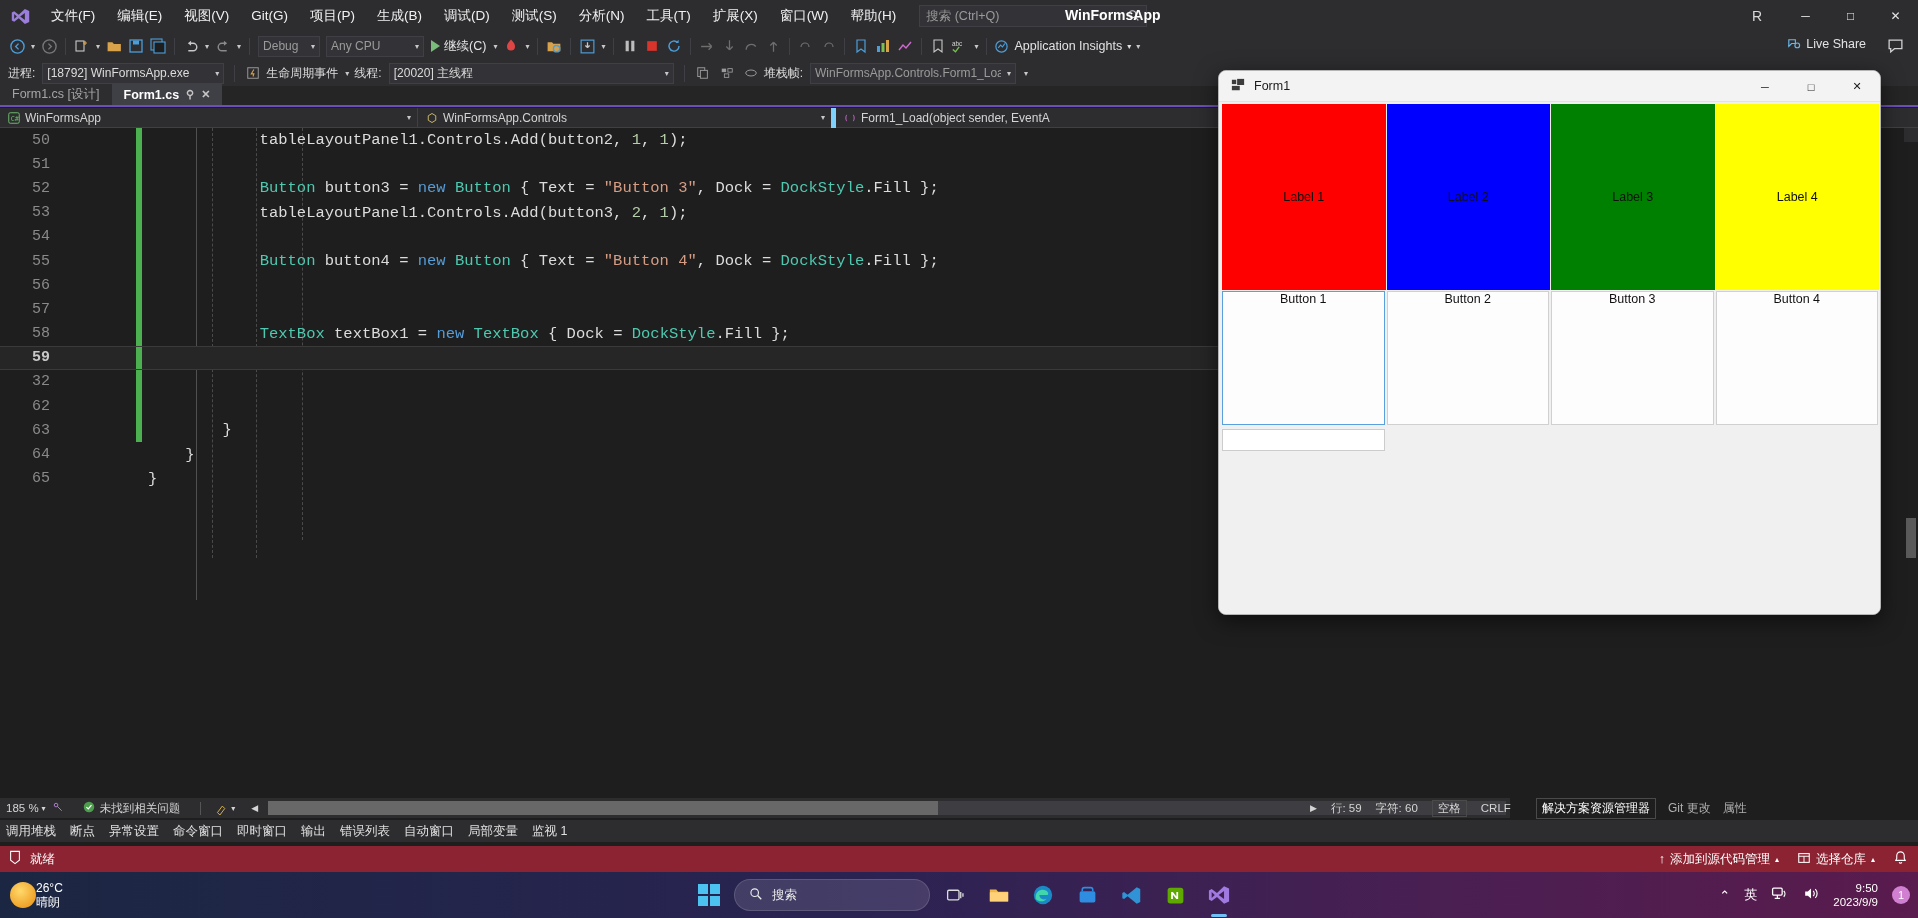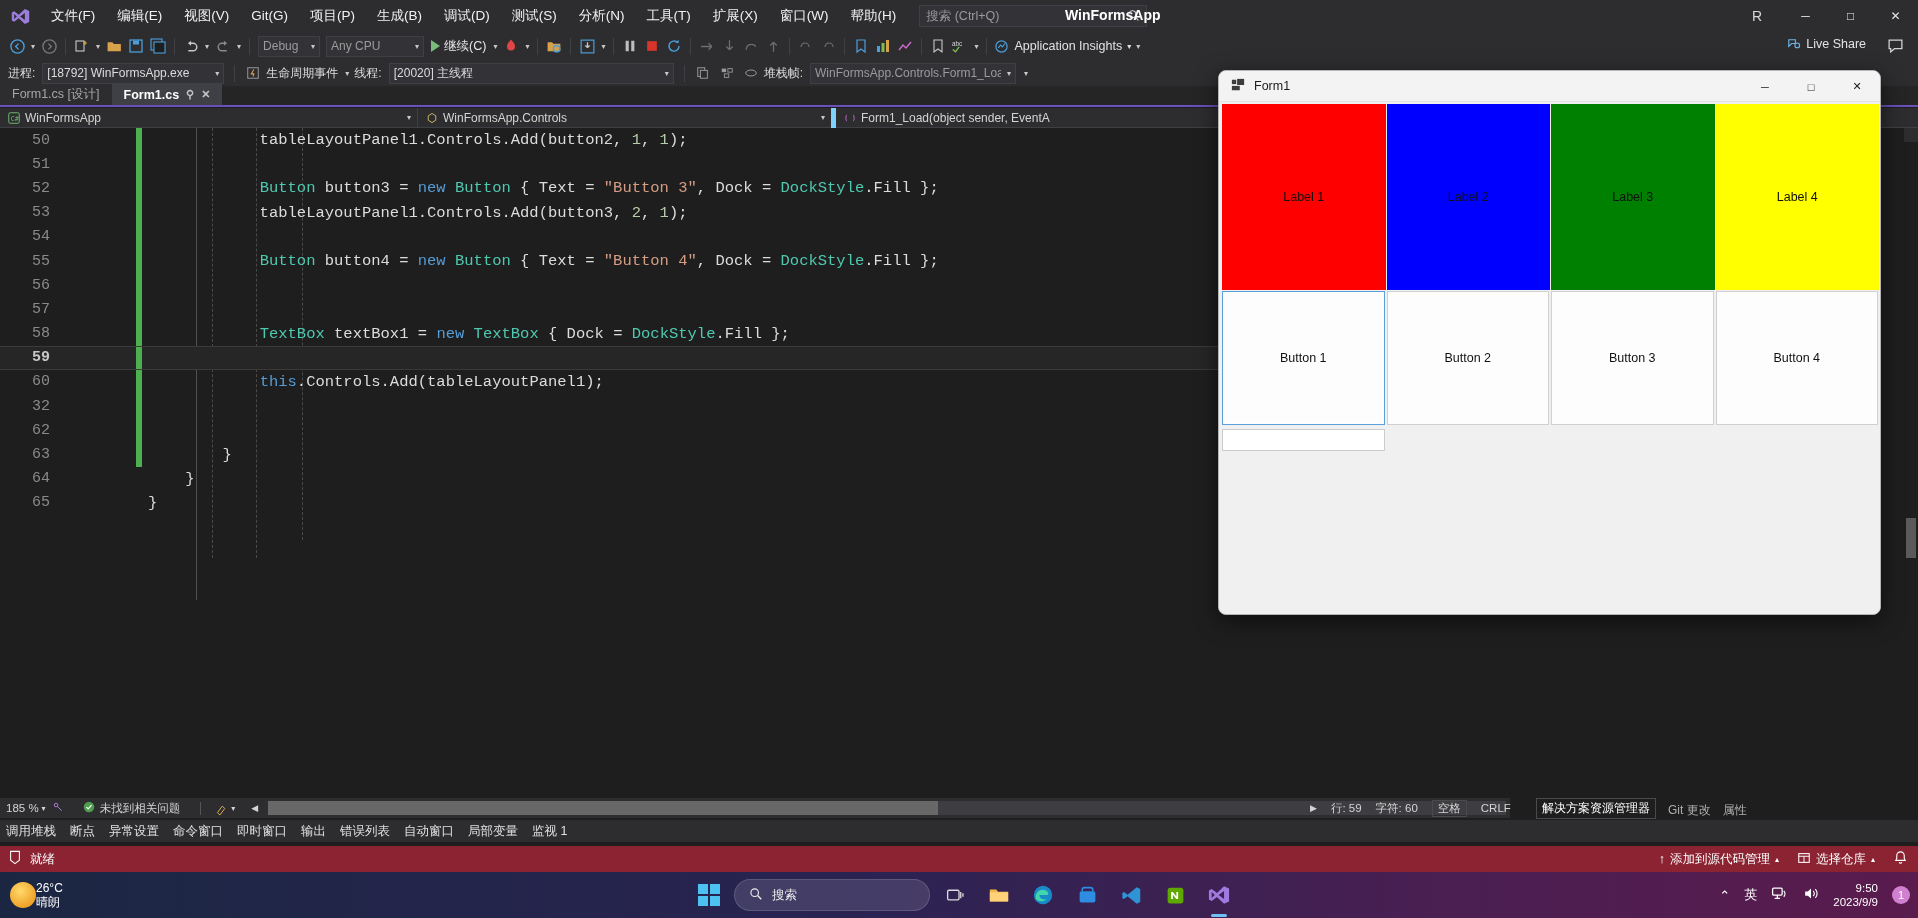--- a/index.html
+++ b/index.html
@@ -146,21 +146,21 @@
     display:flex; align-items:center; font-size: 11.5px; color:#d4d4d4; gap: 14px;
   }
   .ctlbox { border: 1px solid #4a4a4a; padding: 0 5px; }
 
   
   .tooltabs {
     position: absolute; left:0; top: 820px; width: 1918px; height: 22px;
     background: #2d2d30; display: flex; align-items: center; gap: 14px; padding-left: 6px;
     font-size: 12.5px; color: #e0e0e0;
   }
-  .rt-tabs { position:absolute; left: 1536px; top: 798px; display:flex; gap:12px; font-size: 12px; align-items:flex-end;}
+  .rt-tabs { position:absolute; left: 1536px; top: 798px; display:flex; gap:12px; font-size: 12px; align-items:center;}
   .rt-tabs .sel { border:1px solid #4a4a4a; padding: 1px 5px; color:#fff;}
   .rt-tabs .un { color:#b0b0b0;}
 
   
   .vsstatus {
     position: absolute; left: 0; top: 846px; width: 1918px; height: 26px;
     background: #8b2332; display:flex; align-items:center; font-size: 12.5px; color: #ffffff;
     padding-left: 8px; gap: 8px;
   }
   .vsstatus .right { position: absolute; right: 10px; display:flex; align-items:center; gap: 18px;}
@@ -207,21 +207,21 @@
   .f1-btn { width: 46px; height:31px; display:flex;align-items:center;justify-content:center; color:#1b1b1b; font-size:11px;}
   .f1-body { position: relative; height: 514px; background: #f0f0f0; }
   .tlp { position:absolute; left: 3px; top: 2px; width: 658px; height: 378px; }
   .cellrow { display: flex; }
   .lblcell {
     width: 164px; height: 186px; margin-right: 1px; display:flex; align-items:center; justify-content:center;
     font-size: 12.5px; color: #111;
   }
   .btncell {
     width: 163px; height: 134px; margin: 1px 2px 0 0; background: #fdfdfd; border: 1px solid #d0d0d0;
-    display:flex; align-items:center; justify-content:center; font-size: 12.5px; color: #111;
+    display:flex; justify-content:center; font-size: 12.5px; color: #111;
   }
   .btncell.focus { border: 1px solid #5aa0dd; box-shadow: inset 0 0 0 1px #ffffff; }
   .tbxcell {
     width: 163px; height: 22px; background:#ffffff; border: 1px solid #cccccc; margin-top: 4px;
   }
 </style>
 </head>
 <body>
 
 <div id="root">
@@ -607,26 +607,20 @@
           <div class="chgbar" style="background: rgb(76, 175, 80);"></div>
           <div class="gutter-space"></div>
           <div class="codetext"><span class="pl">            </span><span class="type">TextBox</span><span class="pl"> textBox1 = </span><span class="kw">new</span><span class="pl"> </span><span class="type">TextBox</span><span class="pl"> { Dock = </span><span class="type">DockStyle</span><span class="pl">.Fill };</span></div>
         </div>
         <div class="crow highlight">
           <div class="lnum cur">59</div>
           <div class="chgbar" style="background: rgb(76, 175, 80);"></div>
           <div class="gutter-space"></div>
         </div>
         <div class="crow">
-          <div class="lnum">60</div>
-          <div class="chgbar" style="background: rgb(76, 175, 80);"></div>
-          <div class="gutter-space"></div>
-          <div class="codetext"><span class="pl">            </span><span class="kw">this</span><span class="pl">.Controls.Add(tableLayoutPanel1);</span></div>
-        </div>
-        <div class="crow">
           <div class="lnum">32</div>
           <div class="chgbar" style="background: rgb(76, 175, 80);"></div>
           <div class="gutter-space"></div>
           <div class="codetext"></div>
         </div>
         <div class="crow">
           <div class="lnum">62</div>
           <div class="chgbar" style="background: rgb(76, 175, 80);"></div>
           <div class="gutter-space"></div>
           <div class="codetext"></div>

